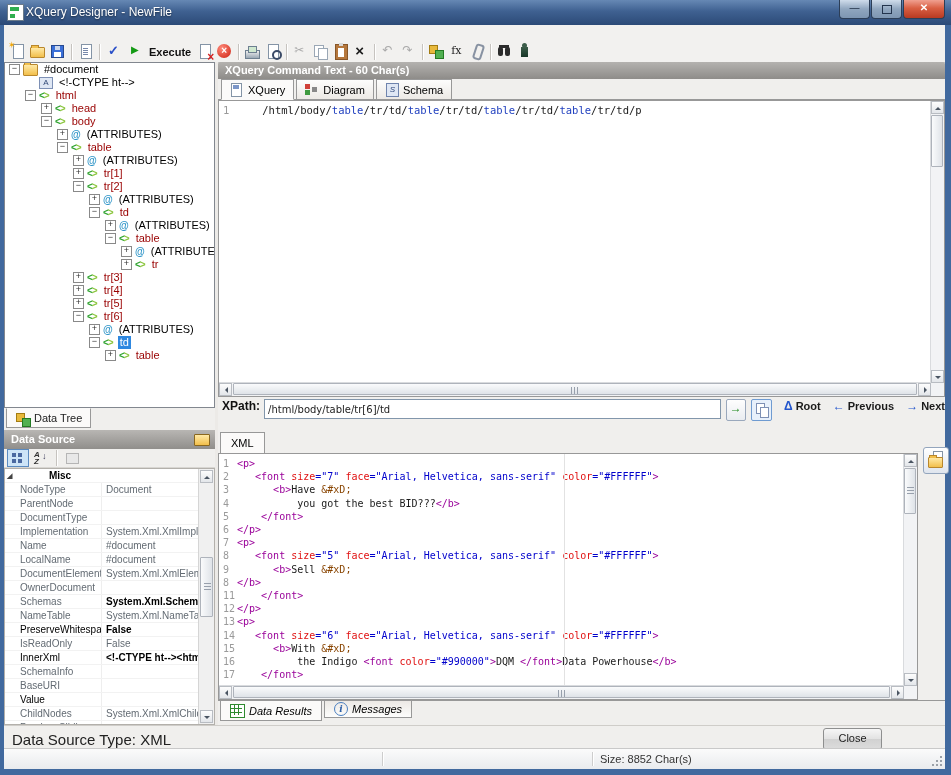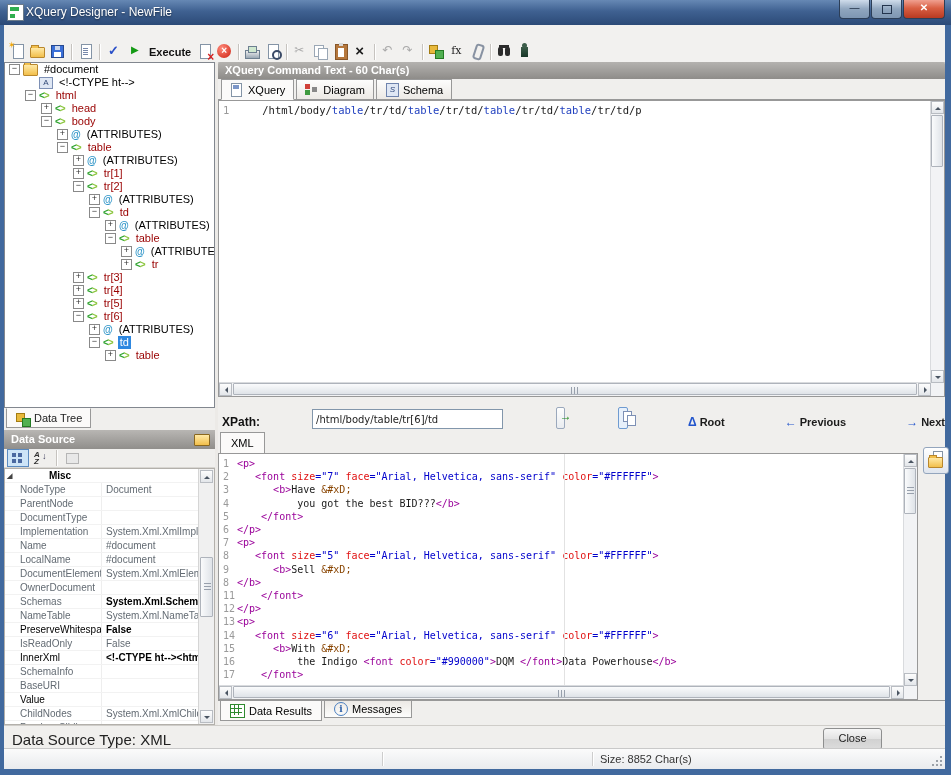--- a/index.html
+++ b/index.html
@@ -155,21 +155,21 @@
   .c-kw{color:#1f3fbf;font-weight:bold;}
   .c-tag{color:#990099;}
   .c-attr{color:#e01010;}
   .c-val{color:#0000cc;}
   .c-ent{color:#884400;}
 
   .vsb{position:absolute;right:0;top:0;width:13px;bottom:13px;background:#f2f3f5;border-left:1px solid #d9dbde;}
   .hsb{position:absolute;left:0;bottom:0;right:13px;height:13px;background:#f2f3f5;border-top:1px solid #d9dbde;}
   .sb-corner{position:absolute;right:0;bottom:0;width:13px;height:13px;background:#f2f3f5;}
 
-  .xpath-bar{left:0;top:337px;width:727px;height:30px;display:flex;align-items:flex-end;gap:48px;}
+  .xpath-bar{left:0;top:337px;width:727px;height:30px;display:flex;align-items:flex-start;}
   .xp-label{font-size:12px;font-weight:bold;color:#111;margin-left:4px;}
   .xp-input{margin-left:4px;width:482px;height:18px;border:1px solid #8296ab;background:#fff;
      font-family:"DejaVu Sans",sans-serif;font-size:10px;color:#222;padding:0 3px;}
   .xp-btn{width:20px;height:20px;margin-left:5px;position:relative;border:1px solid #9aa8bc;
      background:linear-gradient(#fefefe,#e9ecf0);border-radius:2px;}
   .xp-btn.hl{border:1px solid #6f9bd1;background:#e7f0fb;}
   .garr{position:absolute;left:3px;top:1px;color:#1f8a1f;font-weight:bold;font-size:12px;}
   .cpic{position:absolute;left:4px;top:3px;width:7px;height:9px;background:#fff;border:1px solid #7d90b5;}
   .cpic:after{content:"";position:absolute;left:3px;top:3px;width:7px;height:9px;background:#fff;border:1px solid #7d90b5;}
   .xp-link{display:inline-flex;align-items:center;margin-left:12px;font-size:11px;font-weight:bold;color:#1b1b1b;}
@@ -182,21 +182,21 @@
   .xml-code{position:absolute;left:0;top:3px;right:14px;bottom:14px;overflow:hidden;}
   .xml-code .code-line{font-size:10px;}
   .xml-guide{position:absolute;left:345px;top:0;bottom:13px;width:1px;background:#e2e2e2;}
   .xml-open-btn{position:absolute;left:705px;top:15px;width:24px;height:25px;border:1px solid #93a5bd;border-radius:3px;
      background:linear-gradient(#ffffff,#dfe5ee);}
   .xml-open-btn .fold{left:4px;top:9px;}
   .xml-open-btn .pgo{position:absolute;left:9px;top:3px;width:8px;height:10px;background:#fff;border:1px solid #8494a6;}
 
   .results-tabs{left:0;top:638px;width:727px;height:22px;border-top:1px solid #989898;display:flex;padding-left:2px;box-sizing:border-box;}
   .rtab{display:inline-flex;align-items:center;height:20px;padding:0 9px;font-size:11px;
-     border:1px solid #989898;border-top:none;background:#fbfaf9;margin-right:2px;box-sizing:border-box;}
+     border:1px solid #989898;border-top:none;background:#fbfaf9;margin-right:2px;box-sizing:border-box;font-style:italic;}
   .rtab.inactive{background:linear-gradient(#ece9e5,#fdfdfc);height:17px;margin-top:0;}
   .rtab .tbl-ic{position:relative;width:13px;height:12px;margin-right:4px;background:#fff;border:1px solid #2f8a2f;}
   .rtab .tbl-ic:before{content:"";position:absolute;left:0;top:3px;width:11px;height:1px;background:#2f8a2f;box-shadow:0 4px 0 #2f8a2f;}
   .rtab .tbl-ic:after{content:"";position:absolute;left:3px;top:0;width:1px;height:10px;background:#2f8a2f;box-shadow:4px 0 0 #2f8a2f;}
   .rtab .info-ic{width:12px;height:12px;border-radius:50%;border:1px solid #4a7fc0;color:#2b5fa8;
      font-family:"DejaVu Serif",serif;font-size:9px;font-weight:bold;text-align:center;line-height:12px;margin-right:4px;}
 
   
   .bottom-band{left:4px;top:725px;width:941px;height:23px;border-top:1px solid #cfcdc9;}
   .dst-text{position:absolute;left:8px;top:5px;font-size:15px;color:#222;}

